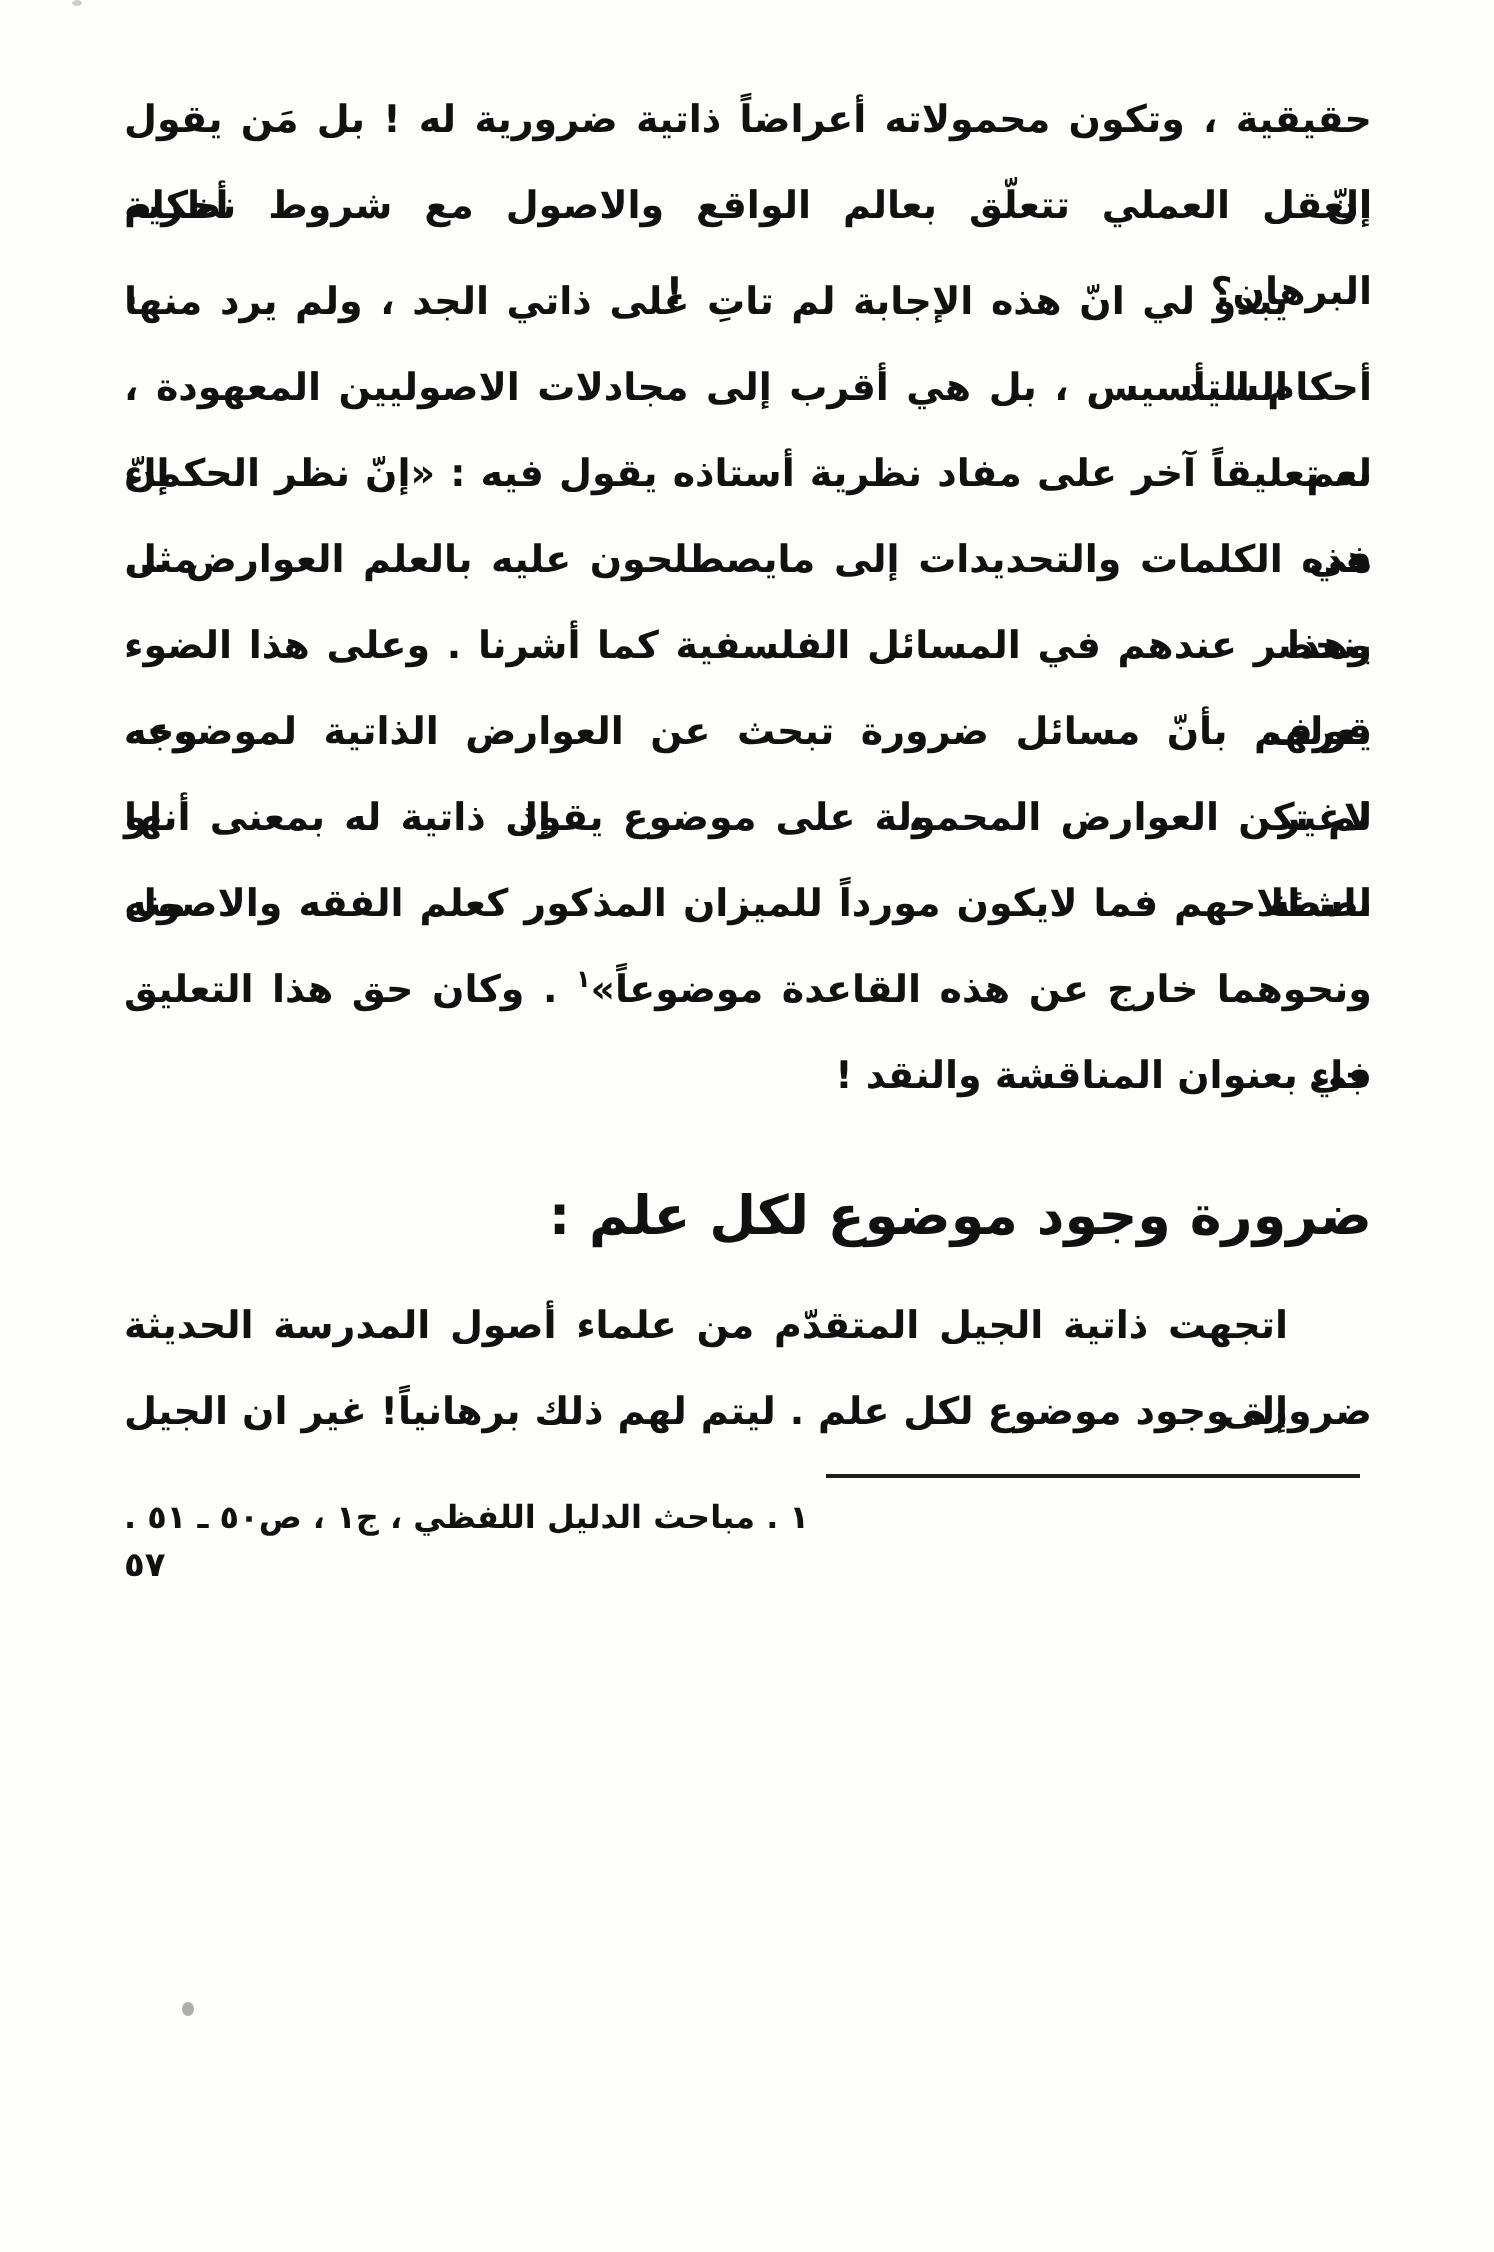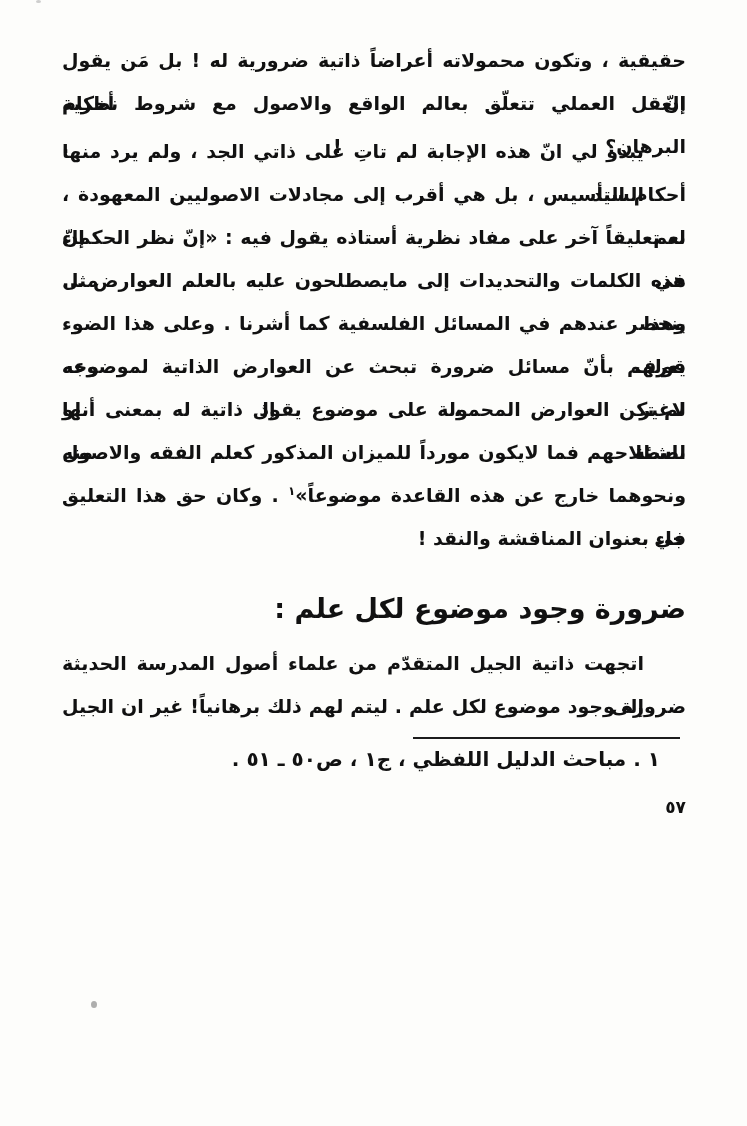--- a/index.html
+++ b/index.html
@@ -53,28 +53,27 @@
   }
   .fn-rule {
     height: 2px;
     background: #1c1c1c;
     width: 267px;
     margin: 9px 6px 0 auto;  
   }
   .footnote {
     margin-top: 6px;
     margin-right: 26px;
-    font-size: 20px;
+    font-size: 16px;
     font-weight: bold;
     line-height: 28px;
-    text-align: right;
+    text-align: left;
   }
   .page-number {
-    margin-top: 24px;
-    text-align: right;
+    text-align: left;
     font-size: 17px;
     font-weight: bold;
     letter-spacing: 1px;
   }
   
   .speck {
     position: absolute;
     background: #b9b9b9;
     border-radius: 50%;
   }

